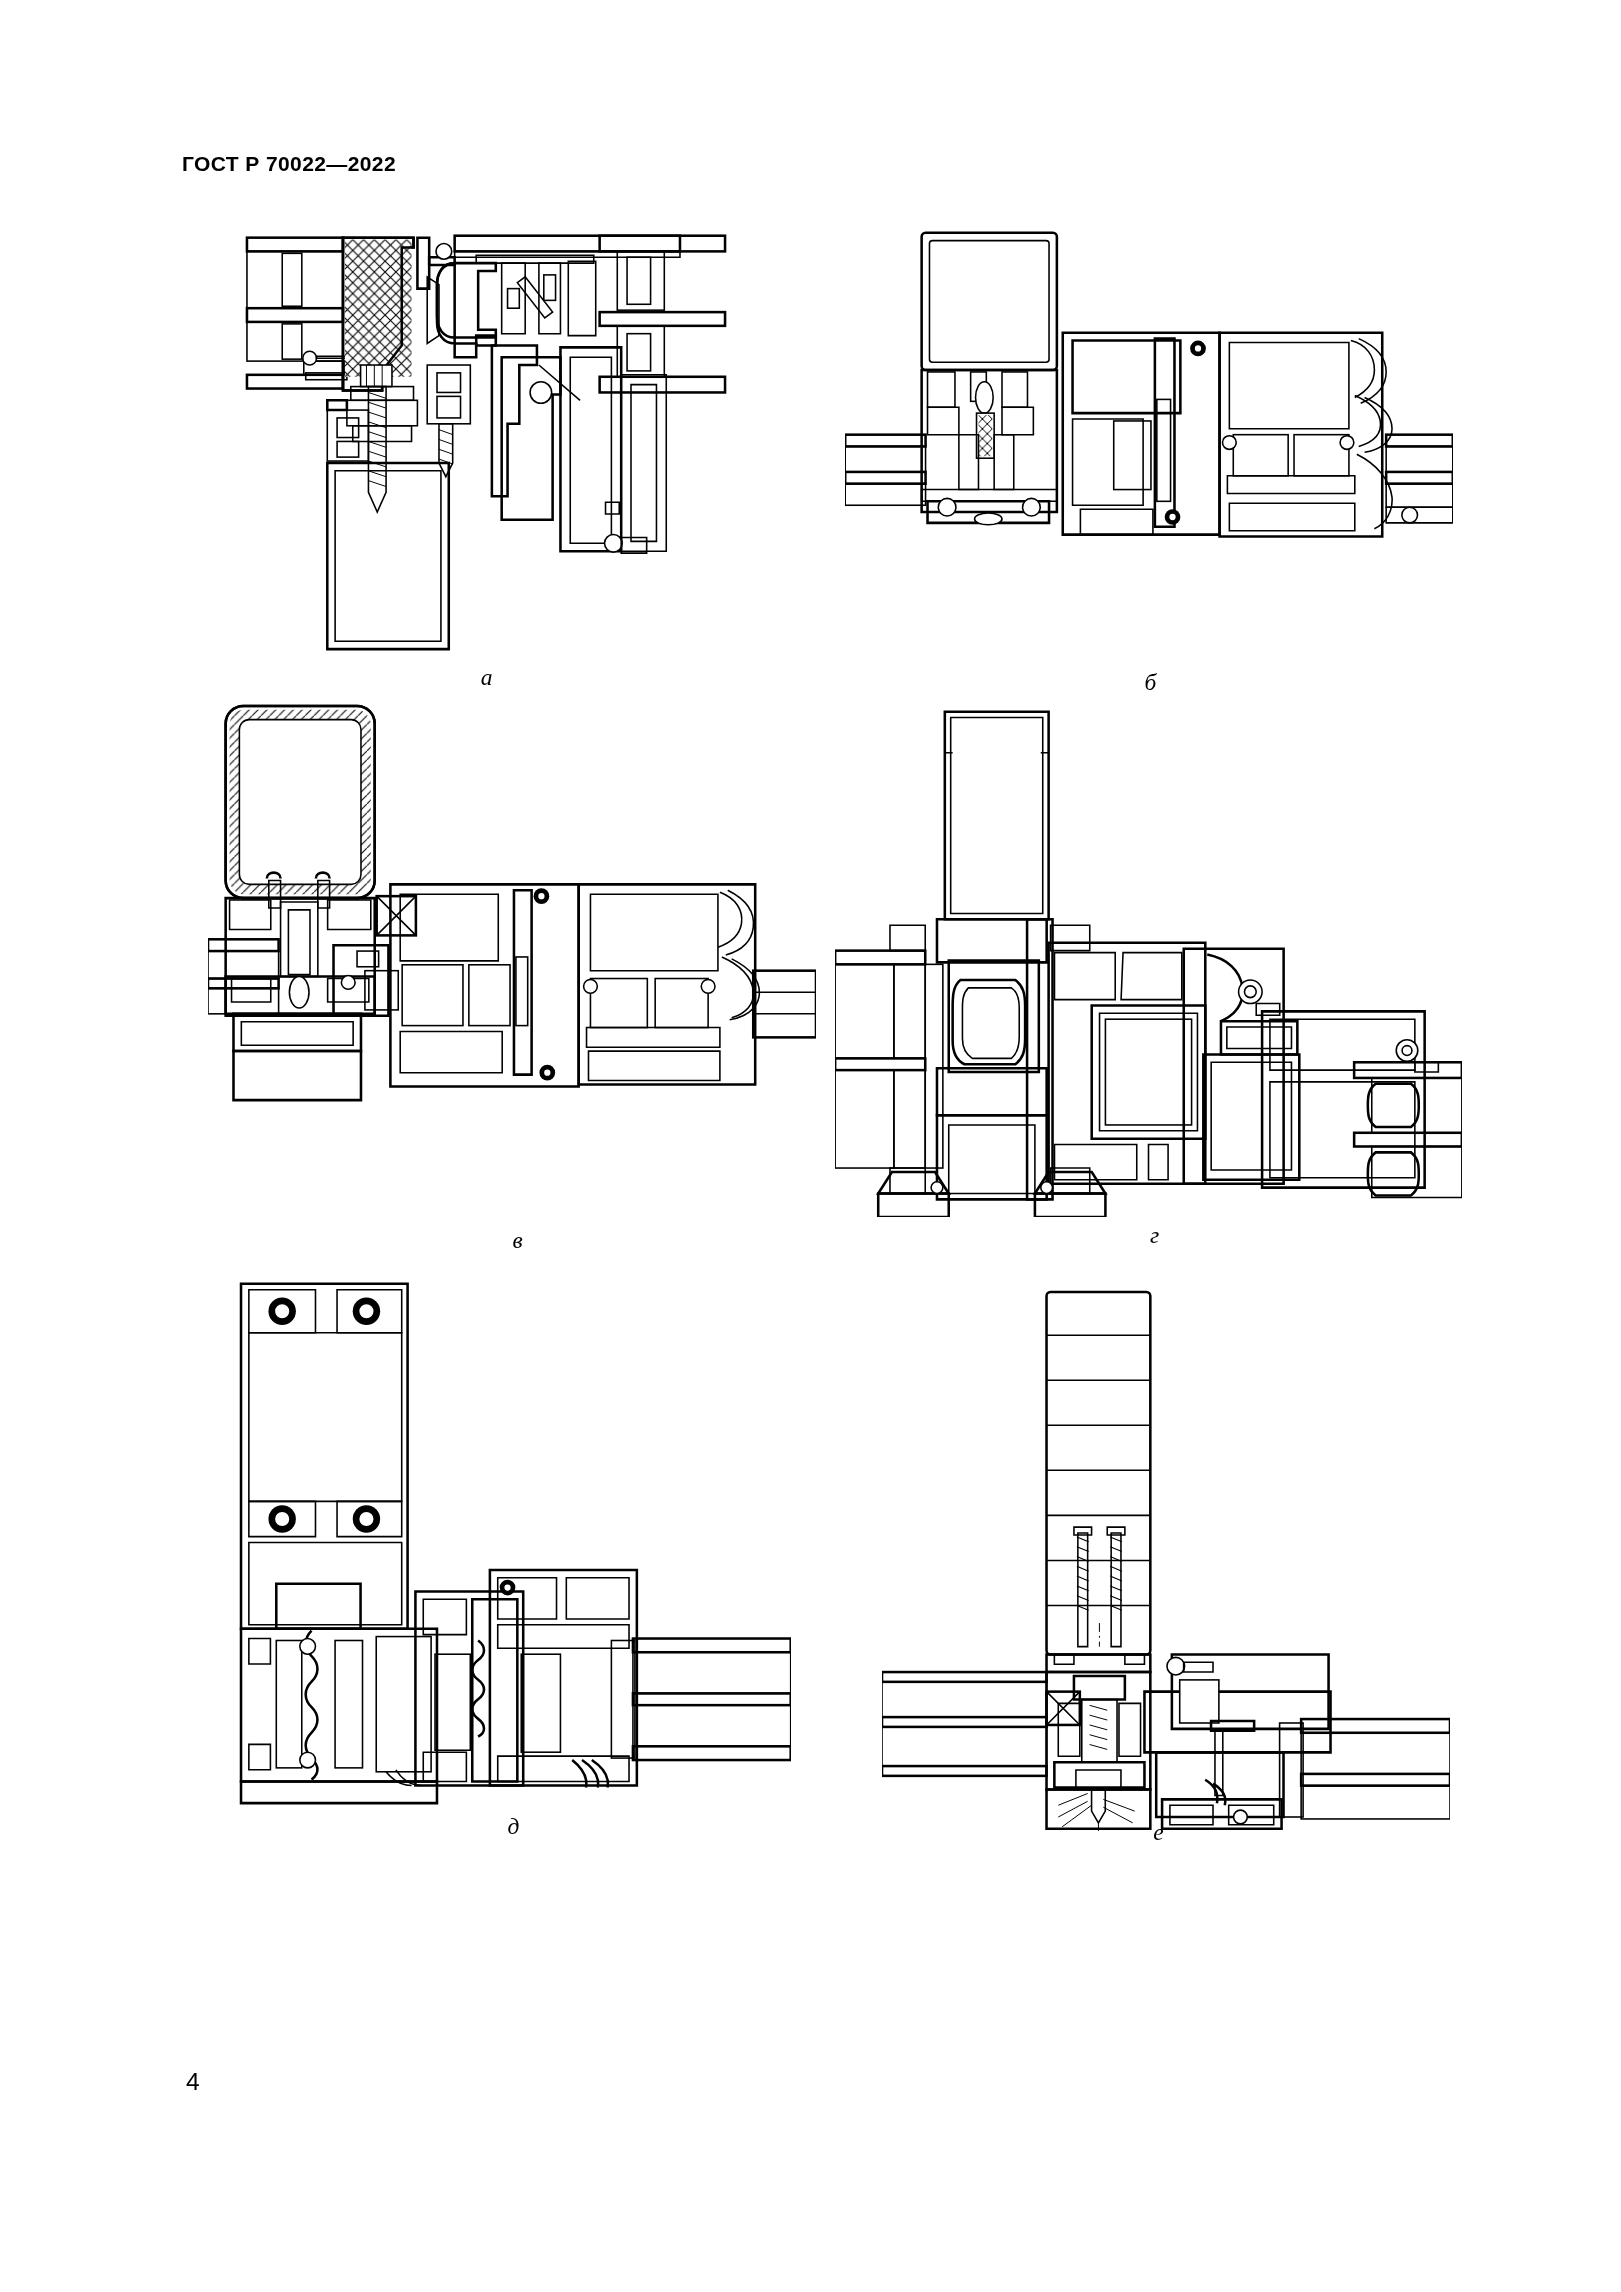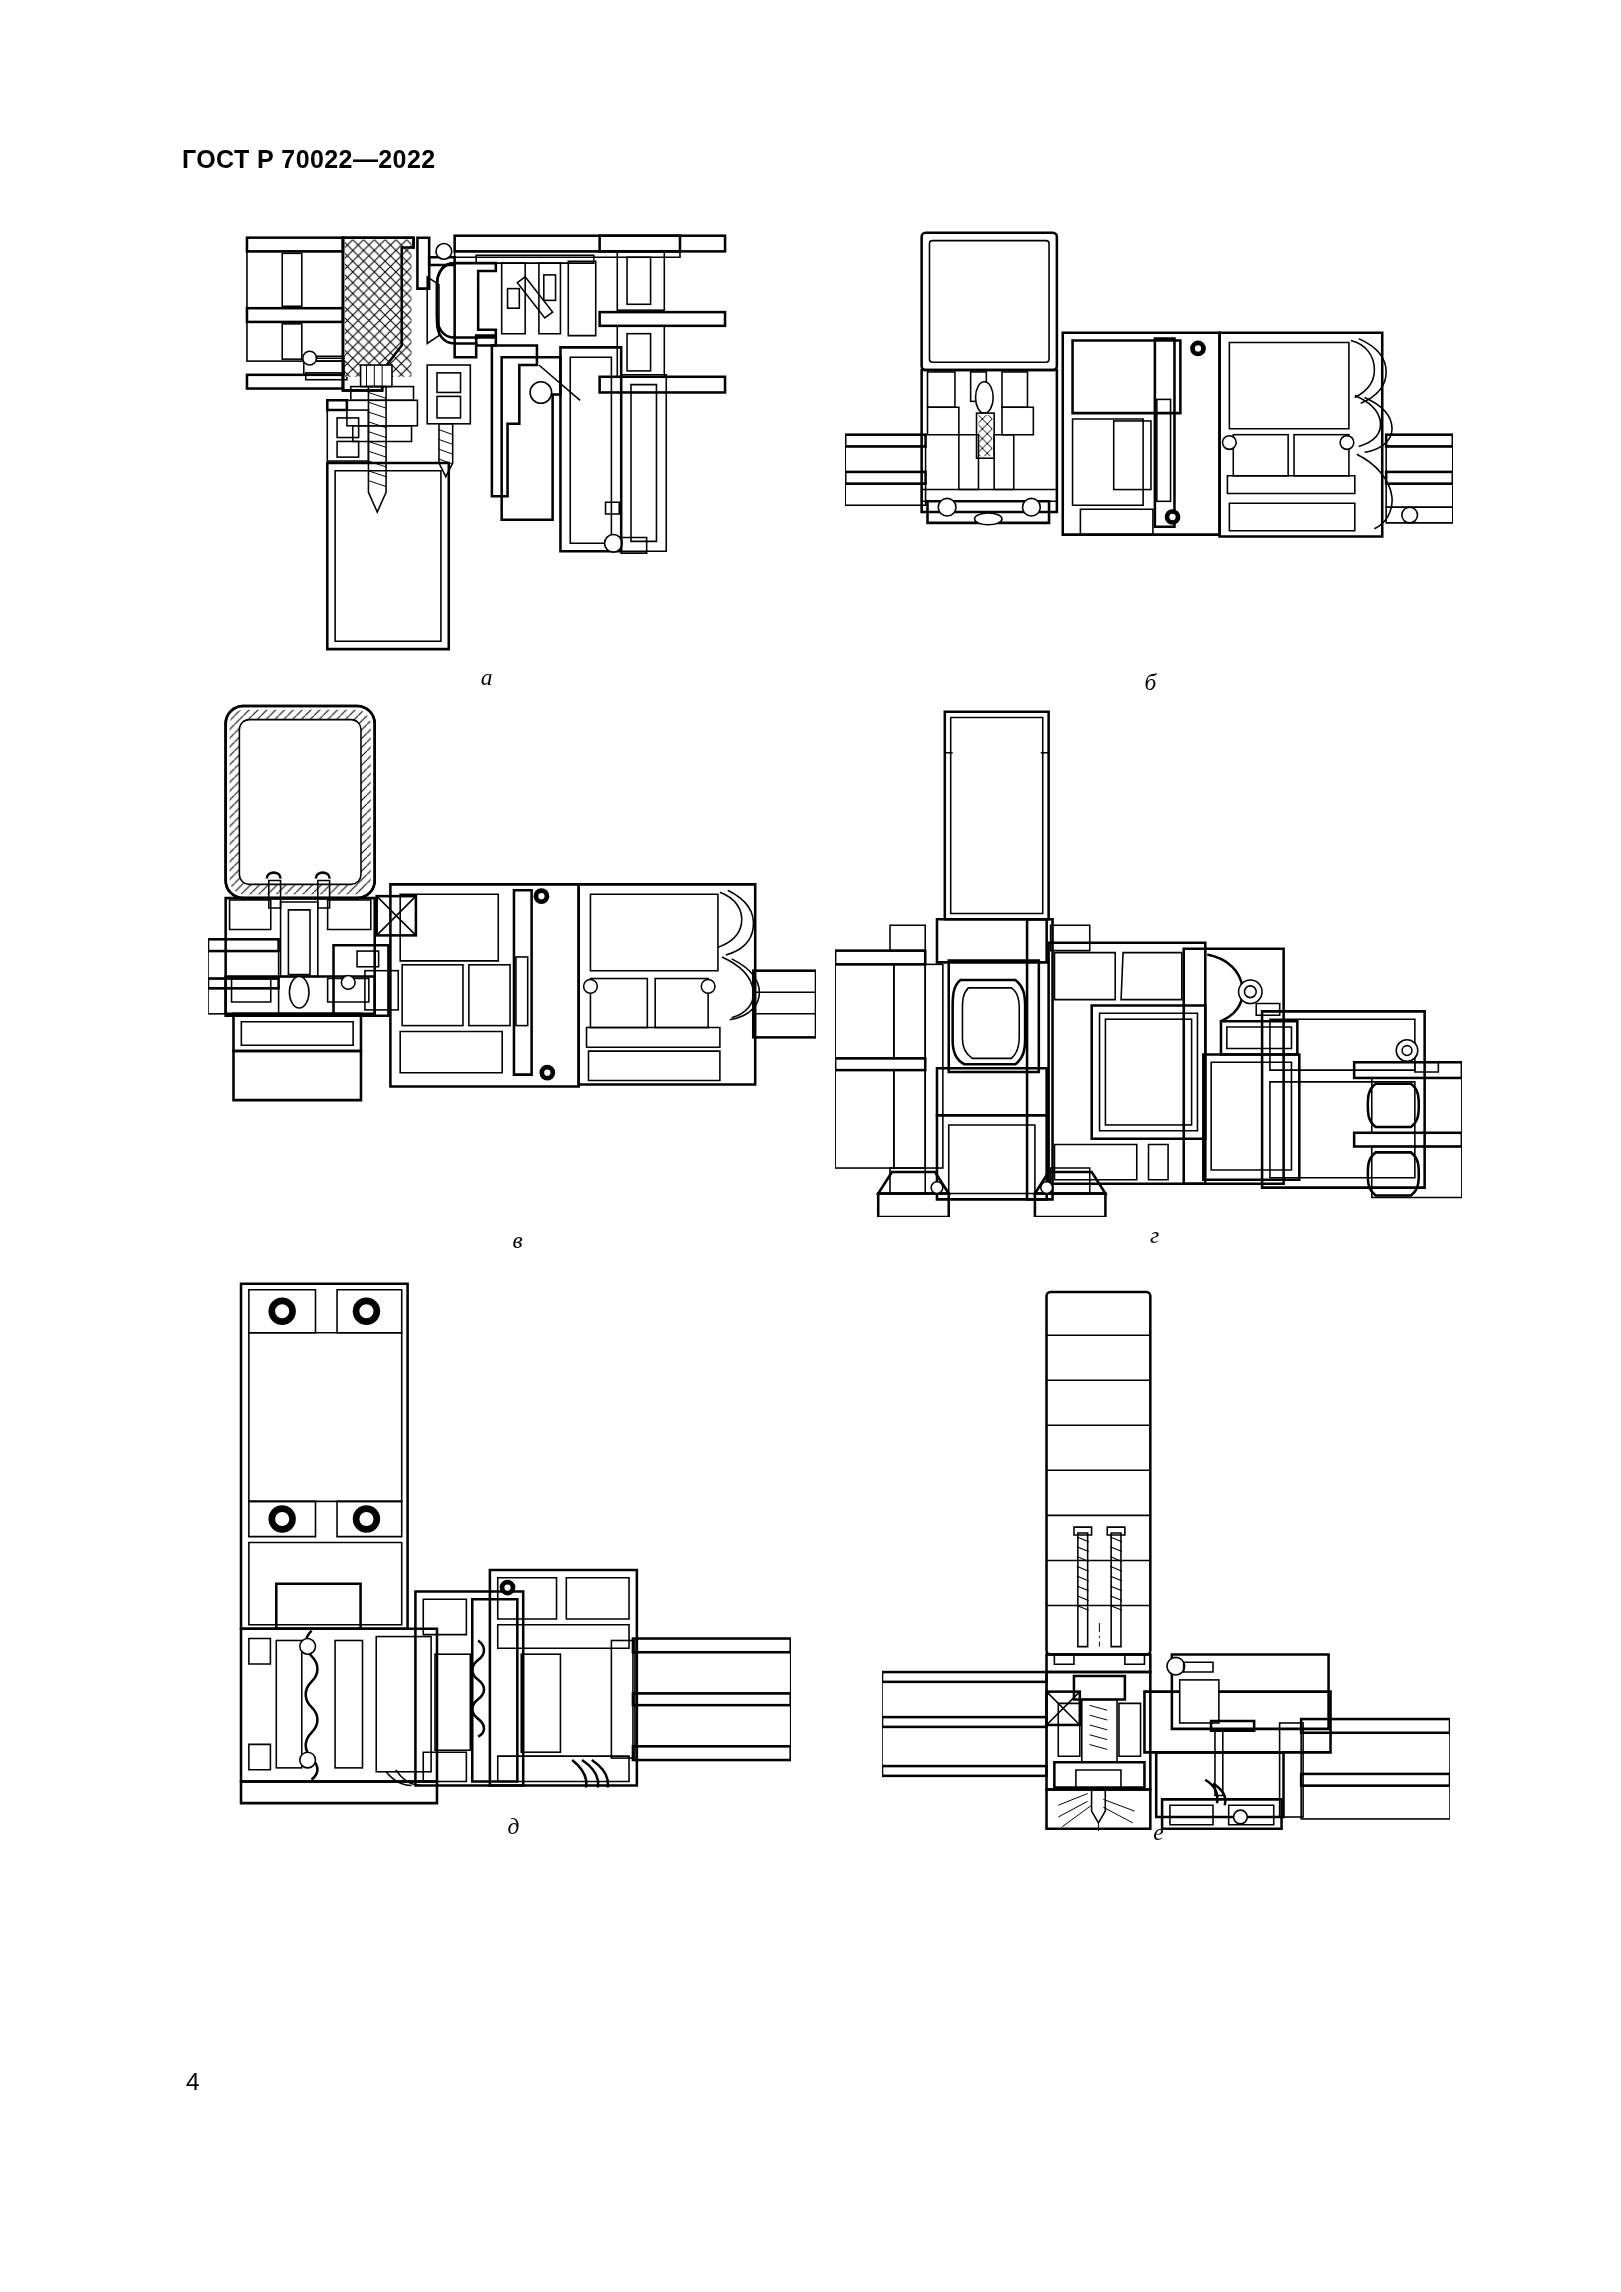--- a/index.html
+++ b/index.html
@@ -16,22 +16,22 @@
     position: relative;
     width: 1621px;
     height: 2293px;
     background: #ffffff;
     overflow: hidden;
   }
   
   .doc-header {
     position: absolute;
     left: 182px;
-    top: 145px;
-    font-size: 25px;
+    top: 152px;
+    font-size: 21px;
     font-weight: bold;
     letter-spacing: 0.4px;
     white-space: nowrap;
   }
   
   .page-number {
     position: absolute;
     left: 186px;
     top: 2068px;
     font-size: 24.5px;

